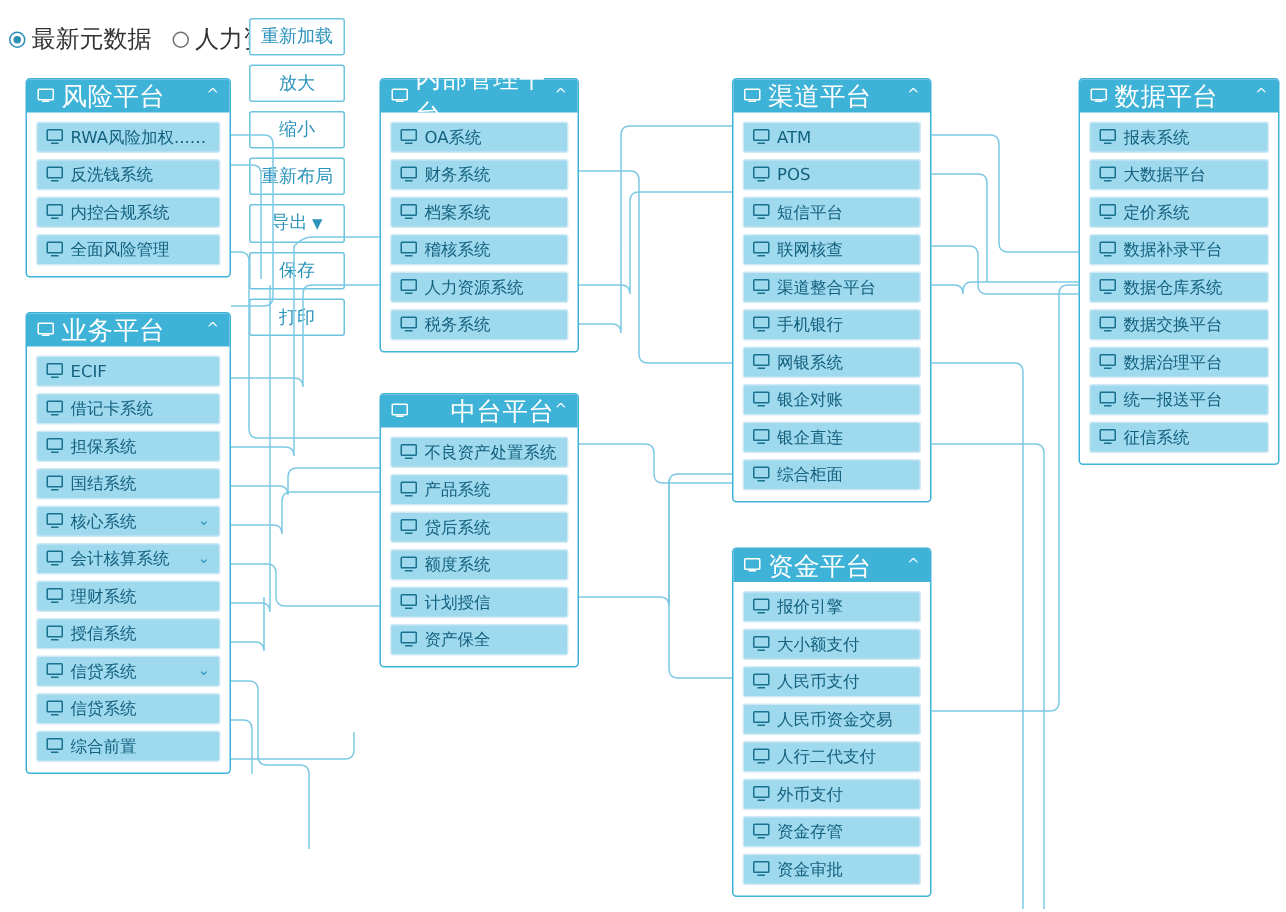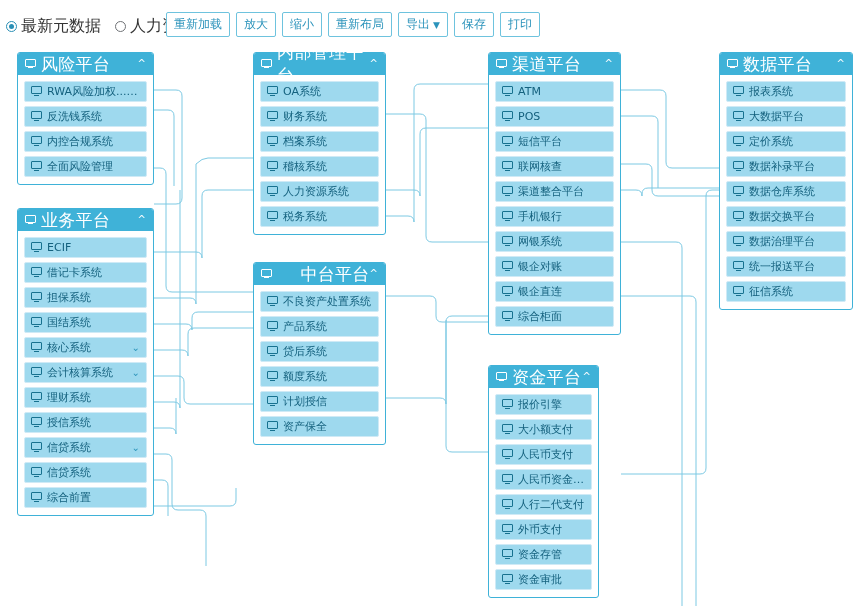--- a/index.html
+++ b/index.html
@@ -15,21 +15,21 @@
   .radio .dot{
     width:11px;height:11px;border-radius:50%;border:1px solid #6f7276;background:#fff;
     display:inline-block;position:relative;box-sizing:border-box;
   }
   .radio.on .dot{border-color:#2a8fb5;}
   .radio.on .dot::after{
     content:"";position:absolute;left:2px;top:2px;width:5px;height:5px;border-radius:50%;
     background:#2a8fb5;
   }
   .radio .txt{font-size:16px;color:#333;}
-  .btn-group{position:absolute;top:12px;left:166px;display:flex;gap:6px;}
+  .btn-group{position:absolute;top:12px;left:166px;display:flex;gap:6px;flex-direction:column;}
   .tbtn{
     border:1px solid #6ec3de;background:#fff;color:#2b93bb;
     font-size:12px;line-height:1;padding:5px 7px 6px;border-radius:2px;cursor:pointer;
     font-family:inherit;white-space:nowrap;
   }
   .tbtn .caret{font-size:9px;margin-left:3px;}
   
   #canvas{position:absolute;left:0;top:46px;width:857px;height:562px;overflow:hidden;}
   #edges{position:absolute;left:0;top:0;width:857px;height:562px;}
   
@@ -330,21 +330,21 @@
           <div class="node">
             <span class="mon"></span>
             <span class="lbl">银企直连</span>
           </div>
           <div class="node">
             <span class="mon"></span>
             <span class="lbl">综合柜面</span>
           </div>
         </div>
       </div>
-      <div class="panel" style="left: 488px; top: 319px; width: 111px;">
+      <div class="panel" style="left: 488px; top: 319px; width: 133px;">
         <div class="panel-header">
           <span class="mon"></span>
           <span class="panel-title">资金平台</span>
           <span class="chev">^</span>
         </div>
         <div class="panel-body">
           <div class="node">
             <span class="mon"></span>
             <span class="lbl">报价引擎</span>
           </div>

